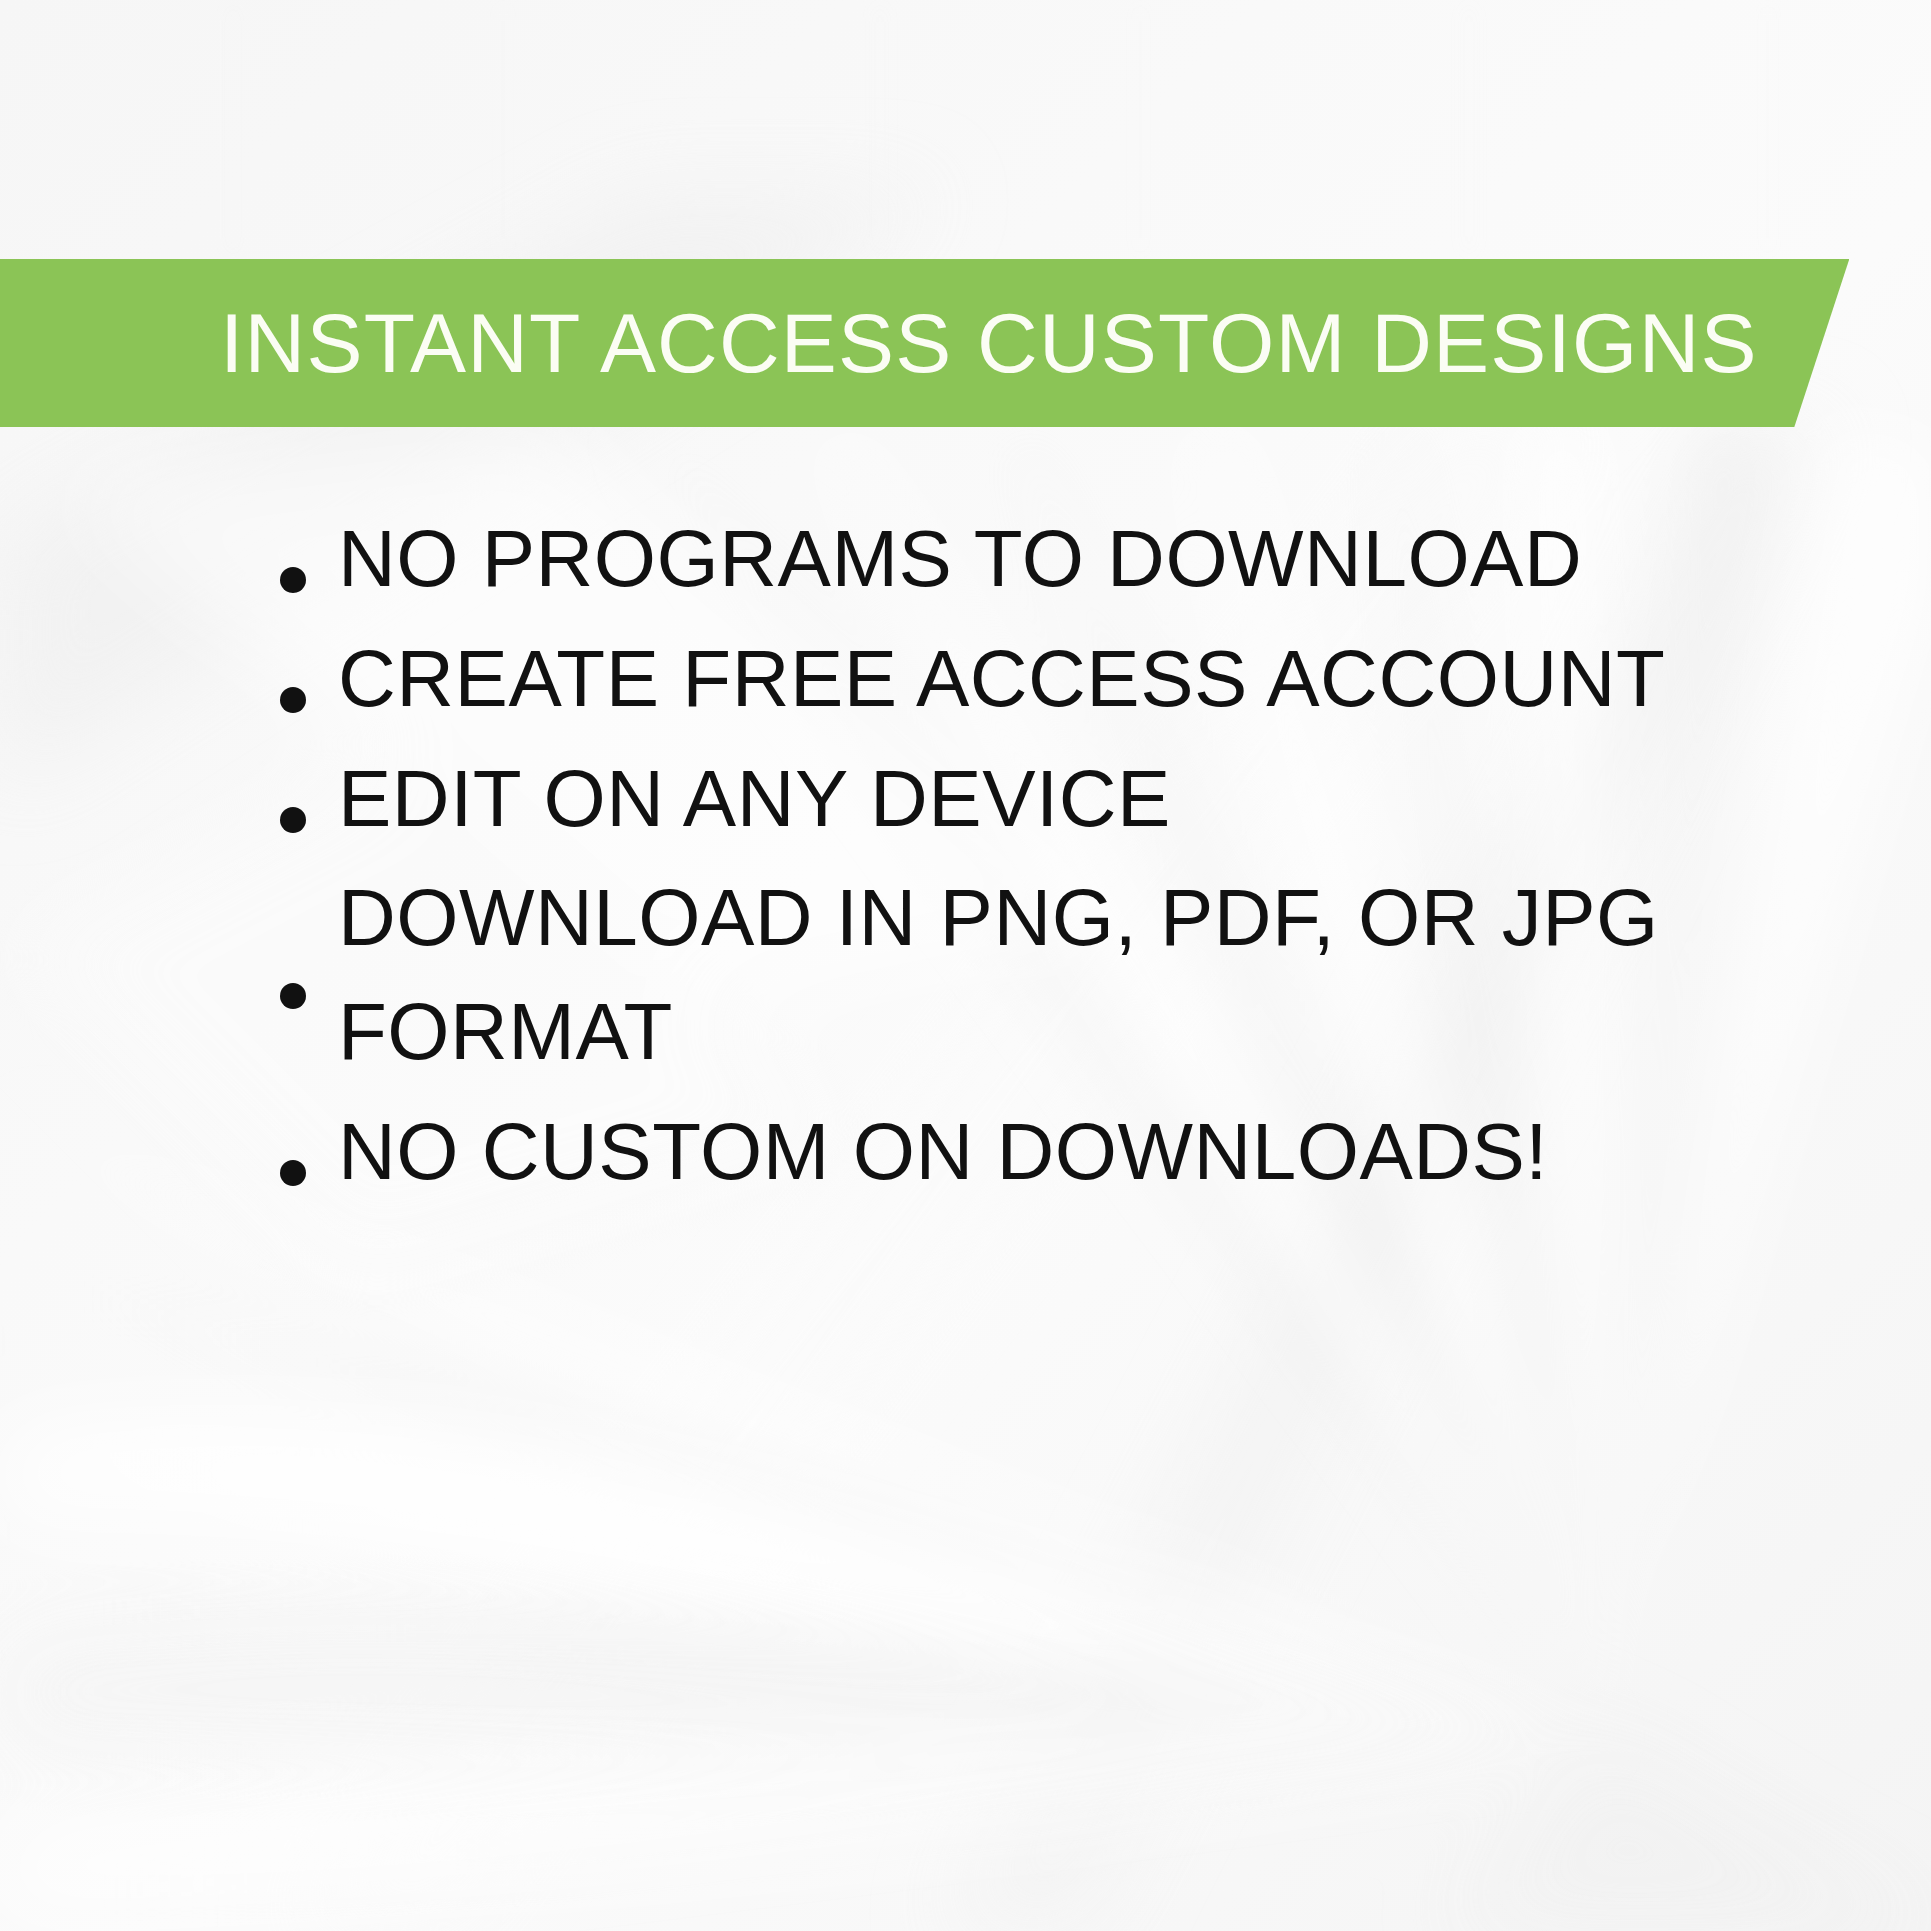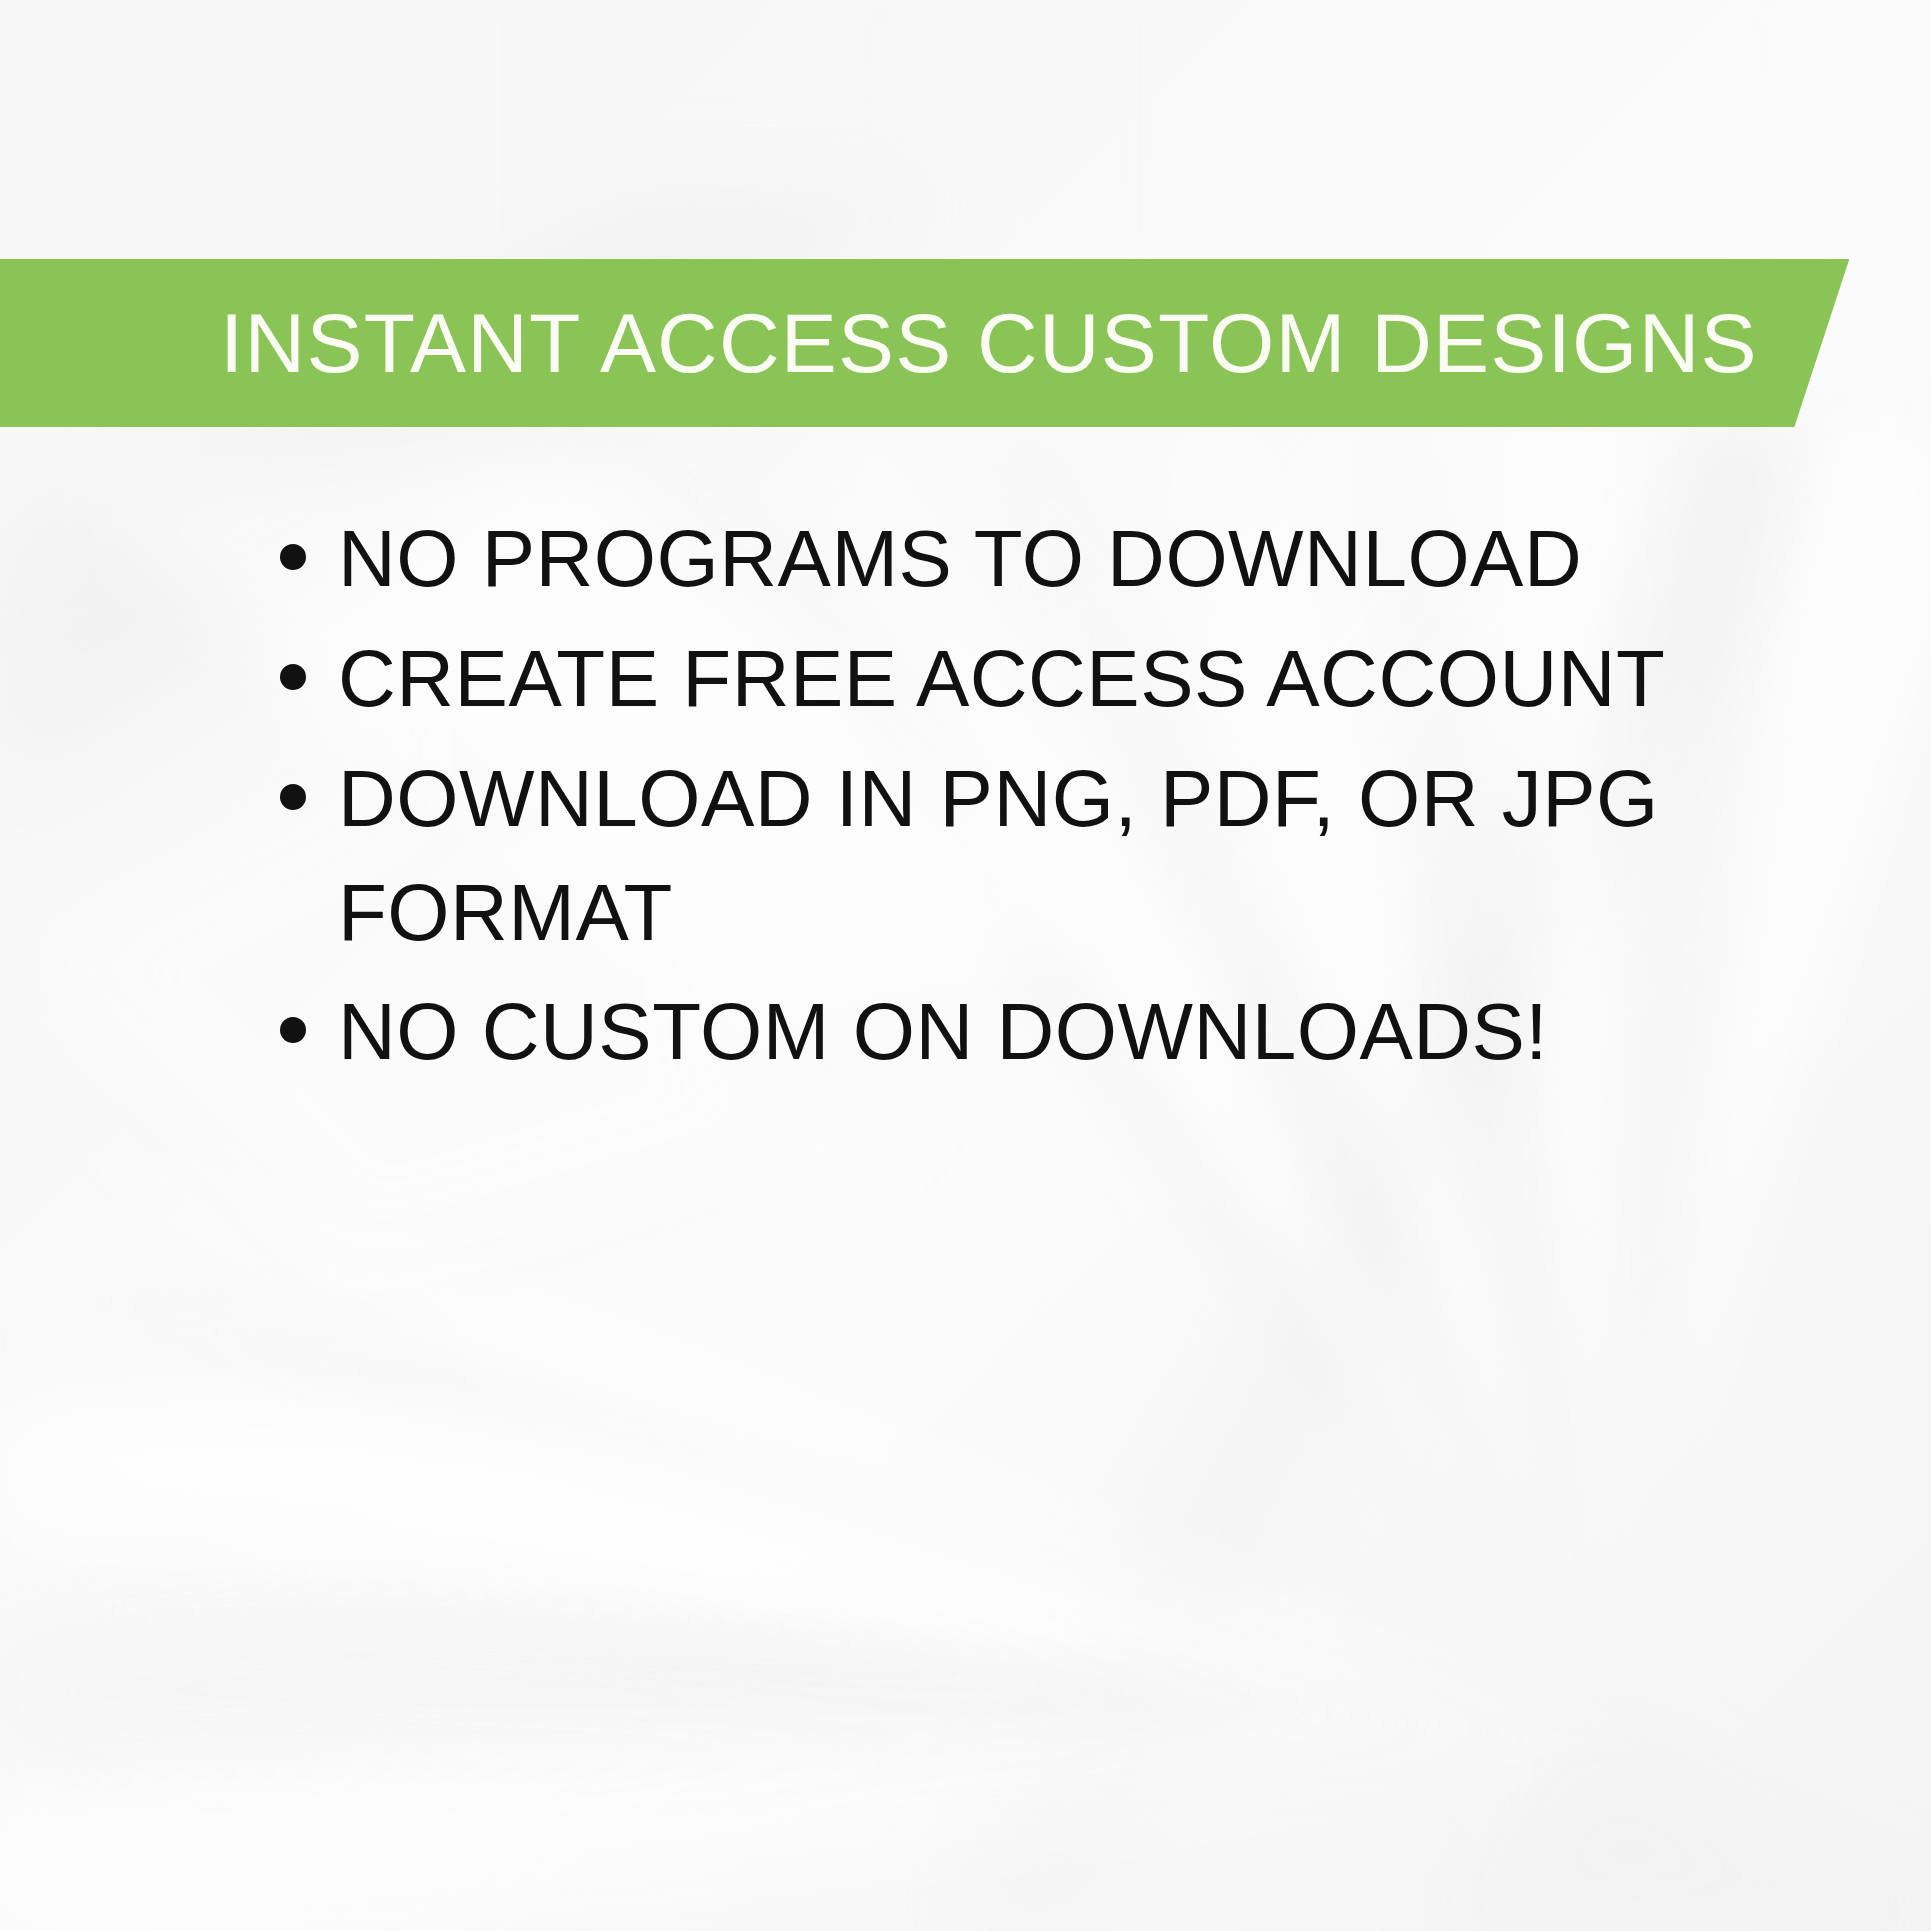--- a/index.html
+++ b/index.html
@@ -62,21 +62,21 @@
 
   
   .bullet-list {
     position: absolute;
     left: 280px;
     top: 502px;
     width: 1429px;
   }
   .bullet-row {
     display: flex;
-    align-items: flex-start;
+    align-items: center;
     margin-bottom: 5.8px;
   }
   .bullet-dot-cell {
     flex: 0 0 58px;
     display: flex;
     justify-content: flex-start;
     align-items: flex-start;
     padding-top: 42px;
   }
   .bullet-dot {
@@ -208,20 +208,26 @@
     </div>
 
     <div class="bullet-row">
       <span class="bullet-dot-cell">
         <span class="bullet-dot"></span>
       </span>
       <span class="bullet-text">CREATE FREE ACCESS ACCOUNT</span>
     </div>
 
 
+    <div class="bullet-row">
+      <span class="bullet-dot-cell">
+        <span class="bullet-dot"></span>
+      </span>
+      <span class="bullet-text">EDIT ON ANY DEVICE</span>
+    </div>
 
 
     <div class="bullet-row">
       <span class="bullet-dot-cell">
         <span class="bullet-dot"></span>
       </span>
       <span class="bullet-text">DOWNLOAD IN PNG, PDF, OR JPG FORMAT</span>
     </div>
 
     <div class="bullet-row">

